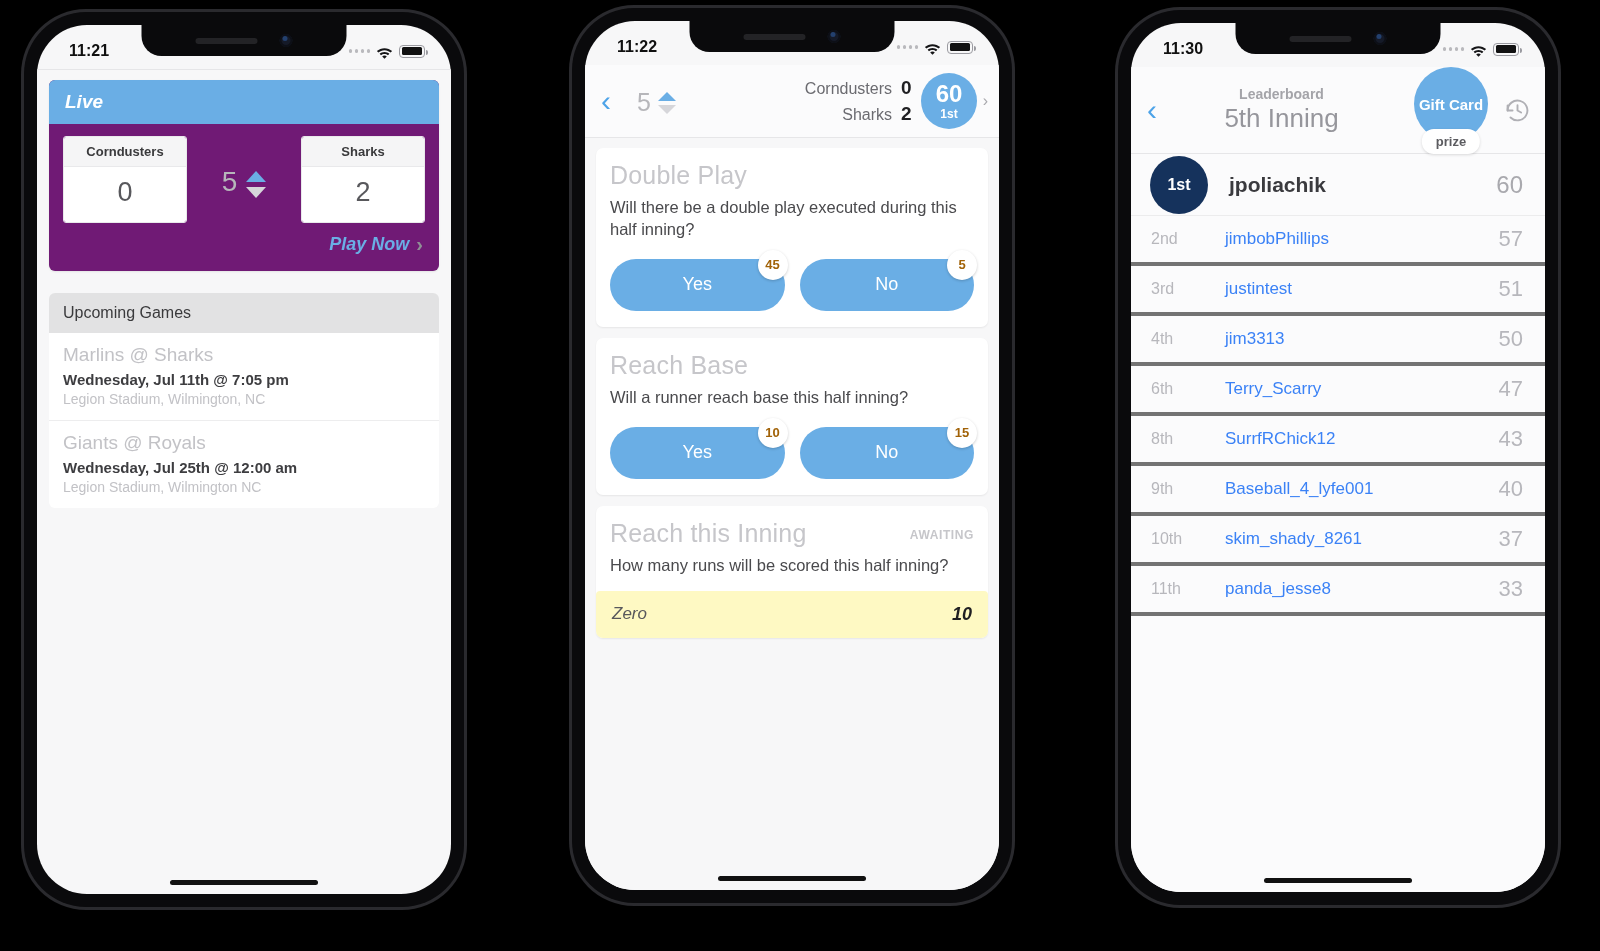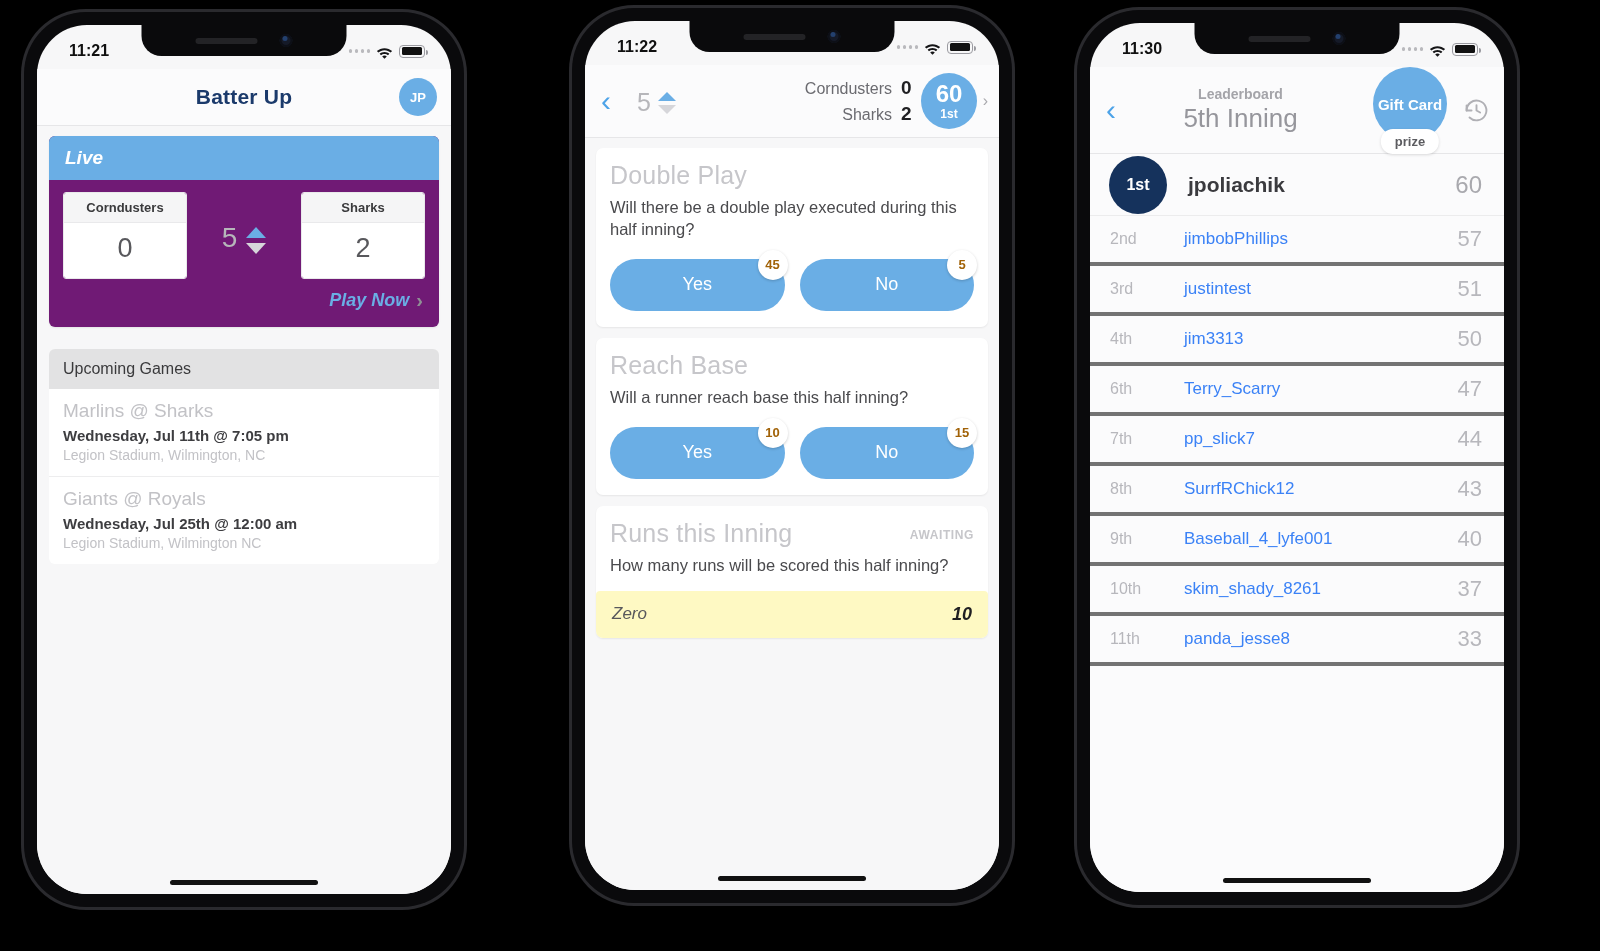--- a/index.html
+++ b/index.html
@@ -15,21 +15,21 @@
   .phone {
     position: absolute;
     width: 440px; height: 895px;
     background: #0a0a0c;
     border-radius: 62px;
     box-shadow: 0 0 0 3px #2a2a2e, 0 14px 40px rgba(0,0,0,.85);
     padding: 13px;
   }
   .phone.p1 { left: 24px;  top: 12px; }
   .phone.p2 { left: 572px; top: 8px; }
-  .phone.p3 { left: 1077px;top: 10px; }
+  .phone.p3 { left: 1118px;top: 10px; }
 
   .screen {
     position: relative; width: 100%; height: 100%;
     background: #f7f7f8;
     border-radius: 50px;
     overflow: hidden;
   }
   .notch {
     position: absolute; top: 0; left: 50%; transform: translateX(-50%);
     width: 205px; height: 31px; background: #0a0a0c;
@@ -242,24 +242,20 @@
             <svg viewBox="0 0 17 13" width="17" height="13">
                 <path d="M8.5 2.2c2.9 0 5.6 1.1 7.6 2.9l-1.4 1.5C13 5.1 10.9 4.2 8.5 4.2S4 5.1 2.3 6.6L.9 5.1C2.9 3.3 5.6 2.2 8.5 2.2zm0 3.7c1.9 0 3.6.7 4.9 1.9l-1.4 1.5c-1-.9-2.2-1.4-3.5-1.4s-2.6.5-3.5 1.4L3.6 7.8C4.9 6.6 6.6 5.9 8.5 5.9zm0 3.6c.9 0 1.7.3 2.3.9L8.5 12.8 6.2 10.4c.6-.6 1.4-.9 2.3-.9z" fill="#151517"></path>
               </svg>
           </div>
           <div class="batt">
               <i></i>
             </div>
         </div>
       </div>
 
-      <div class="p1-hdr">
-        <div class="p1-title">Batter Up</div>
-        <div class="avatar">JP</div>
-      </div>
       <div class="hdr-divider"></div>
 
       <div class="p1-body">
 
         <div class="card">
           <div class="live-bar">Live</div>
           <div class="score-row">
             <div class="team-box">
               <div class="team-name">Corndusters</div>
               <div class="team-score">0</div>
@@ -388,21 +384,21 @@
             </div>
             <div class="pill">
               <span>No</span>
               <span class="pill-badge">15</span>
             </div>
           </div>
         </div>
 
         <div class="q-card">
           <div class="q-head">
-            <div class="q-title">Runs this Inning</div>
+            <div class="q-title">Reach this Inning</div>
             <div class="q-awaiting">AWAITING</div>
           </div>
           <div class="q-text">How many runs will be scored this half inning?</div>
           <div class="opt-row">
             <div class="opt-label">Zero</div>
             <div class="opt-val">10</div>
           </div>
         </div>
 
       </div>
@@ -479,25 +475,20 @@
           <div class="lb-rank">4th</div>
           <div class="lb-name">jim3313</div>
           <div class="lb-score">50</div>
         </div>
         <div class="lb-row">
           <div class="lb-rank">6th</div>
           <div class="lb-name">Terry_Scarry</div>
           <div class="lb-score">47</div>
         </div>
         <div class="lb-row">
-          <div class="lb-rank">7th</div>
-          <div class="lb-name">pp_slick7</div>
-          <div class="lb-score">44</div>
-        </div>
-        <div class="lb-row">
           <div class="lb-rank">8th</div>
           <div class="lb-name">SurrfRChick12</div>
           <div class="lb-score">43</div>
         </div>
         <div class="lb-row">
           <div class="lb-rank">9th</div>
           <div class="lb-name">Baseball_4_lyfe001</div>
           <div class="lb-score">40</div>
         </div>
         <div class="lb-row">

